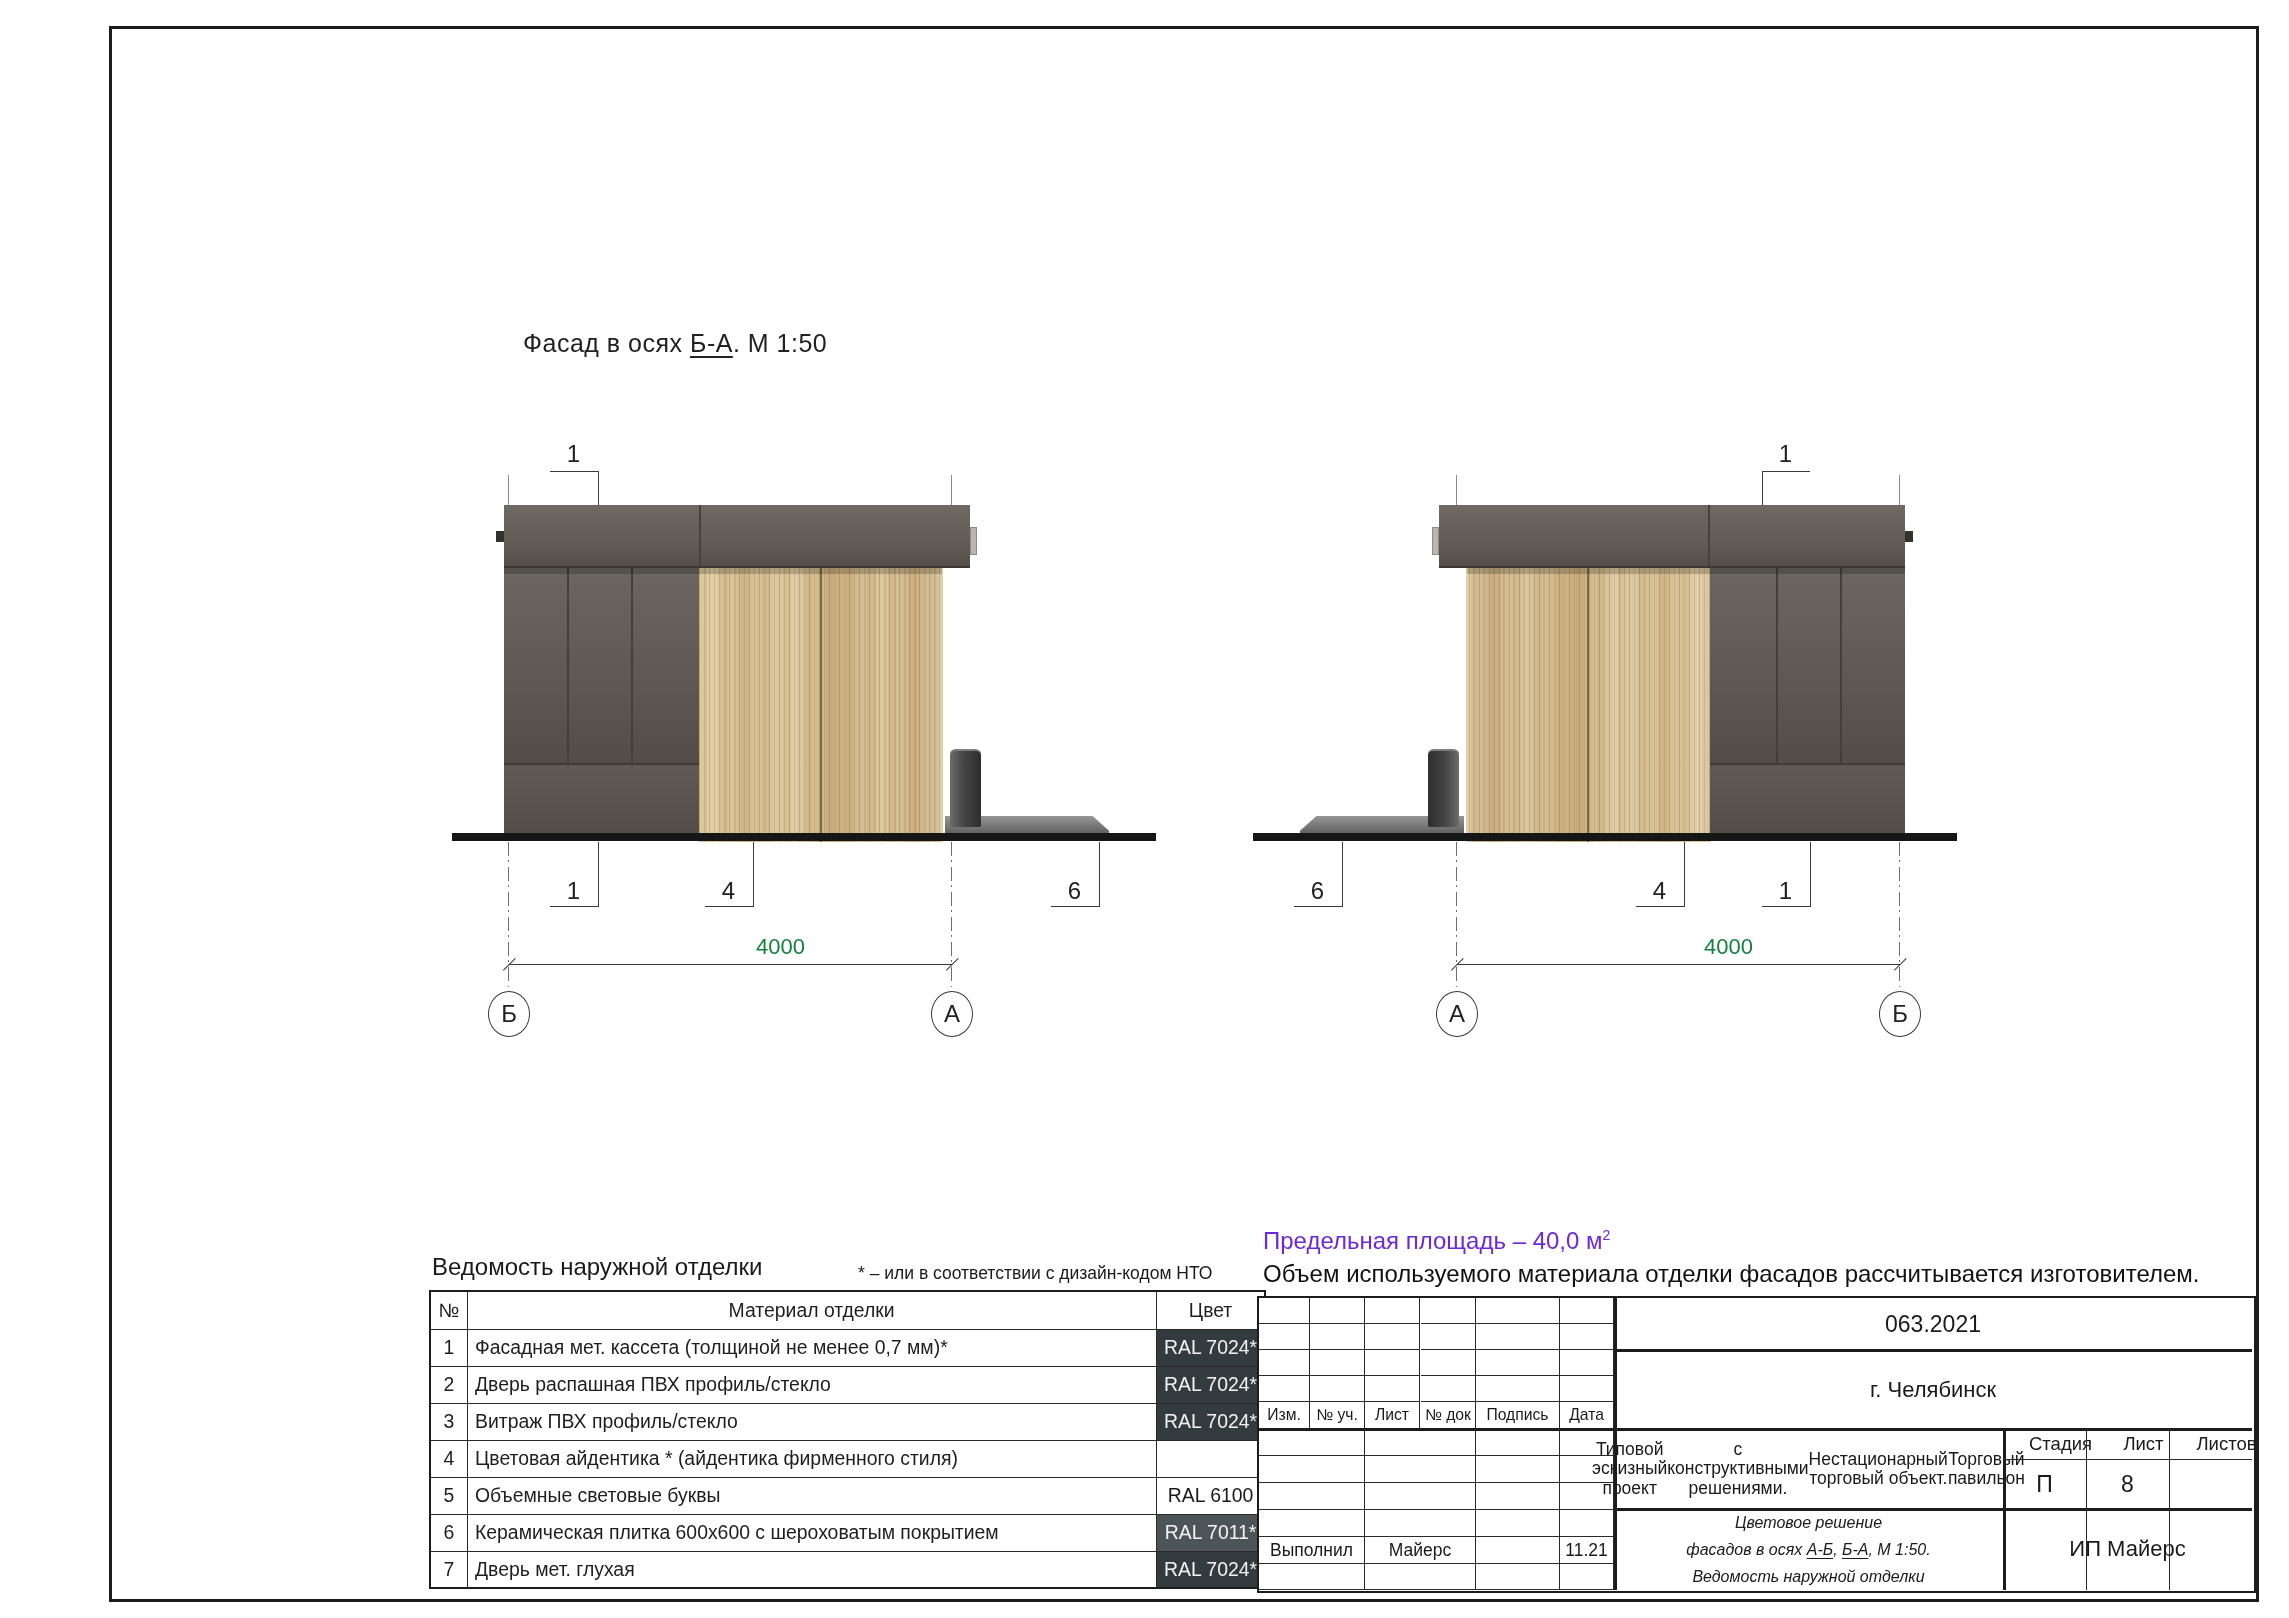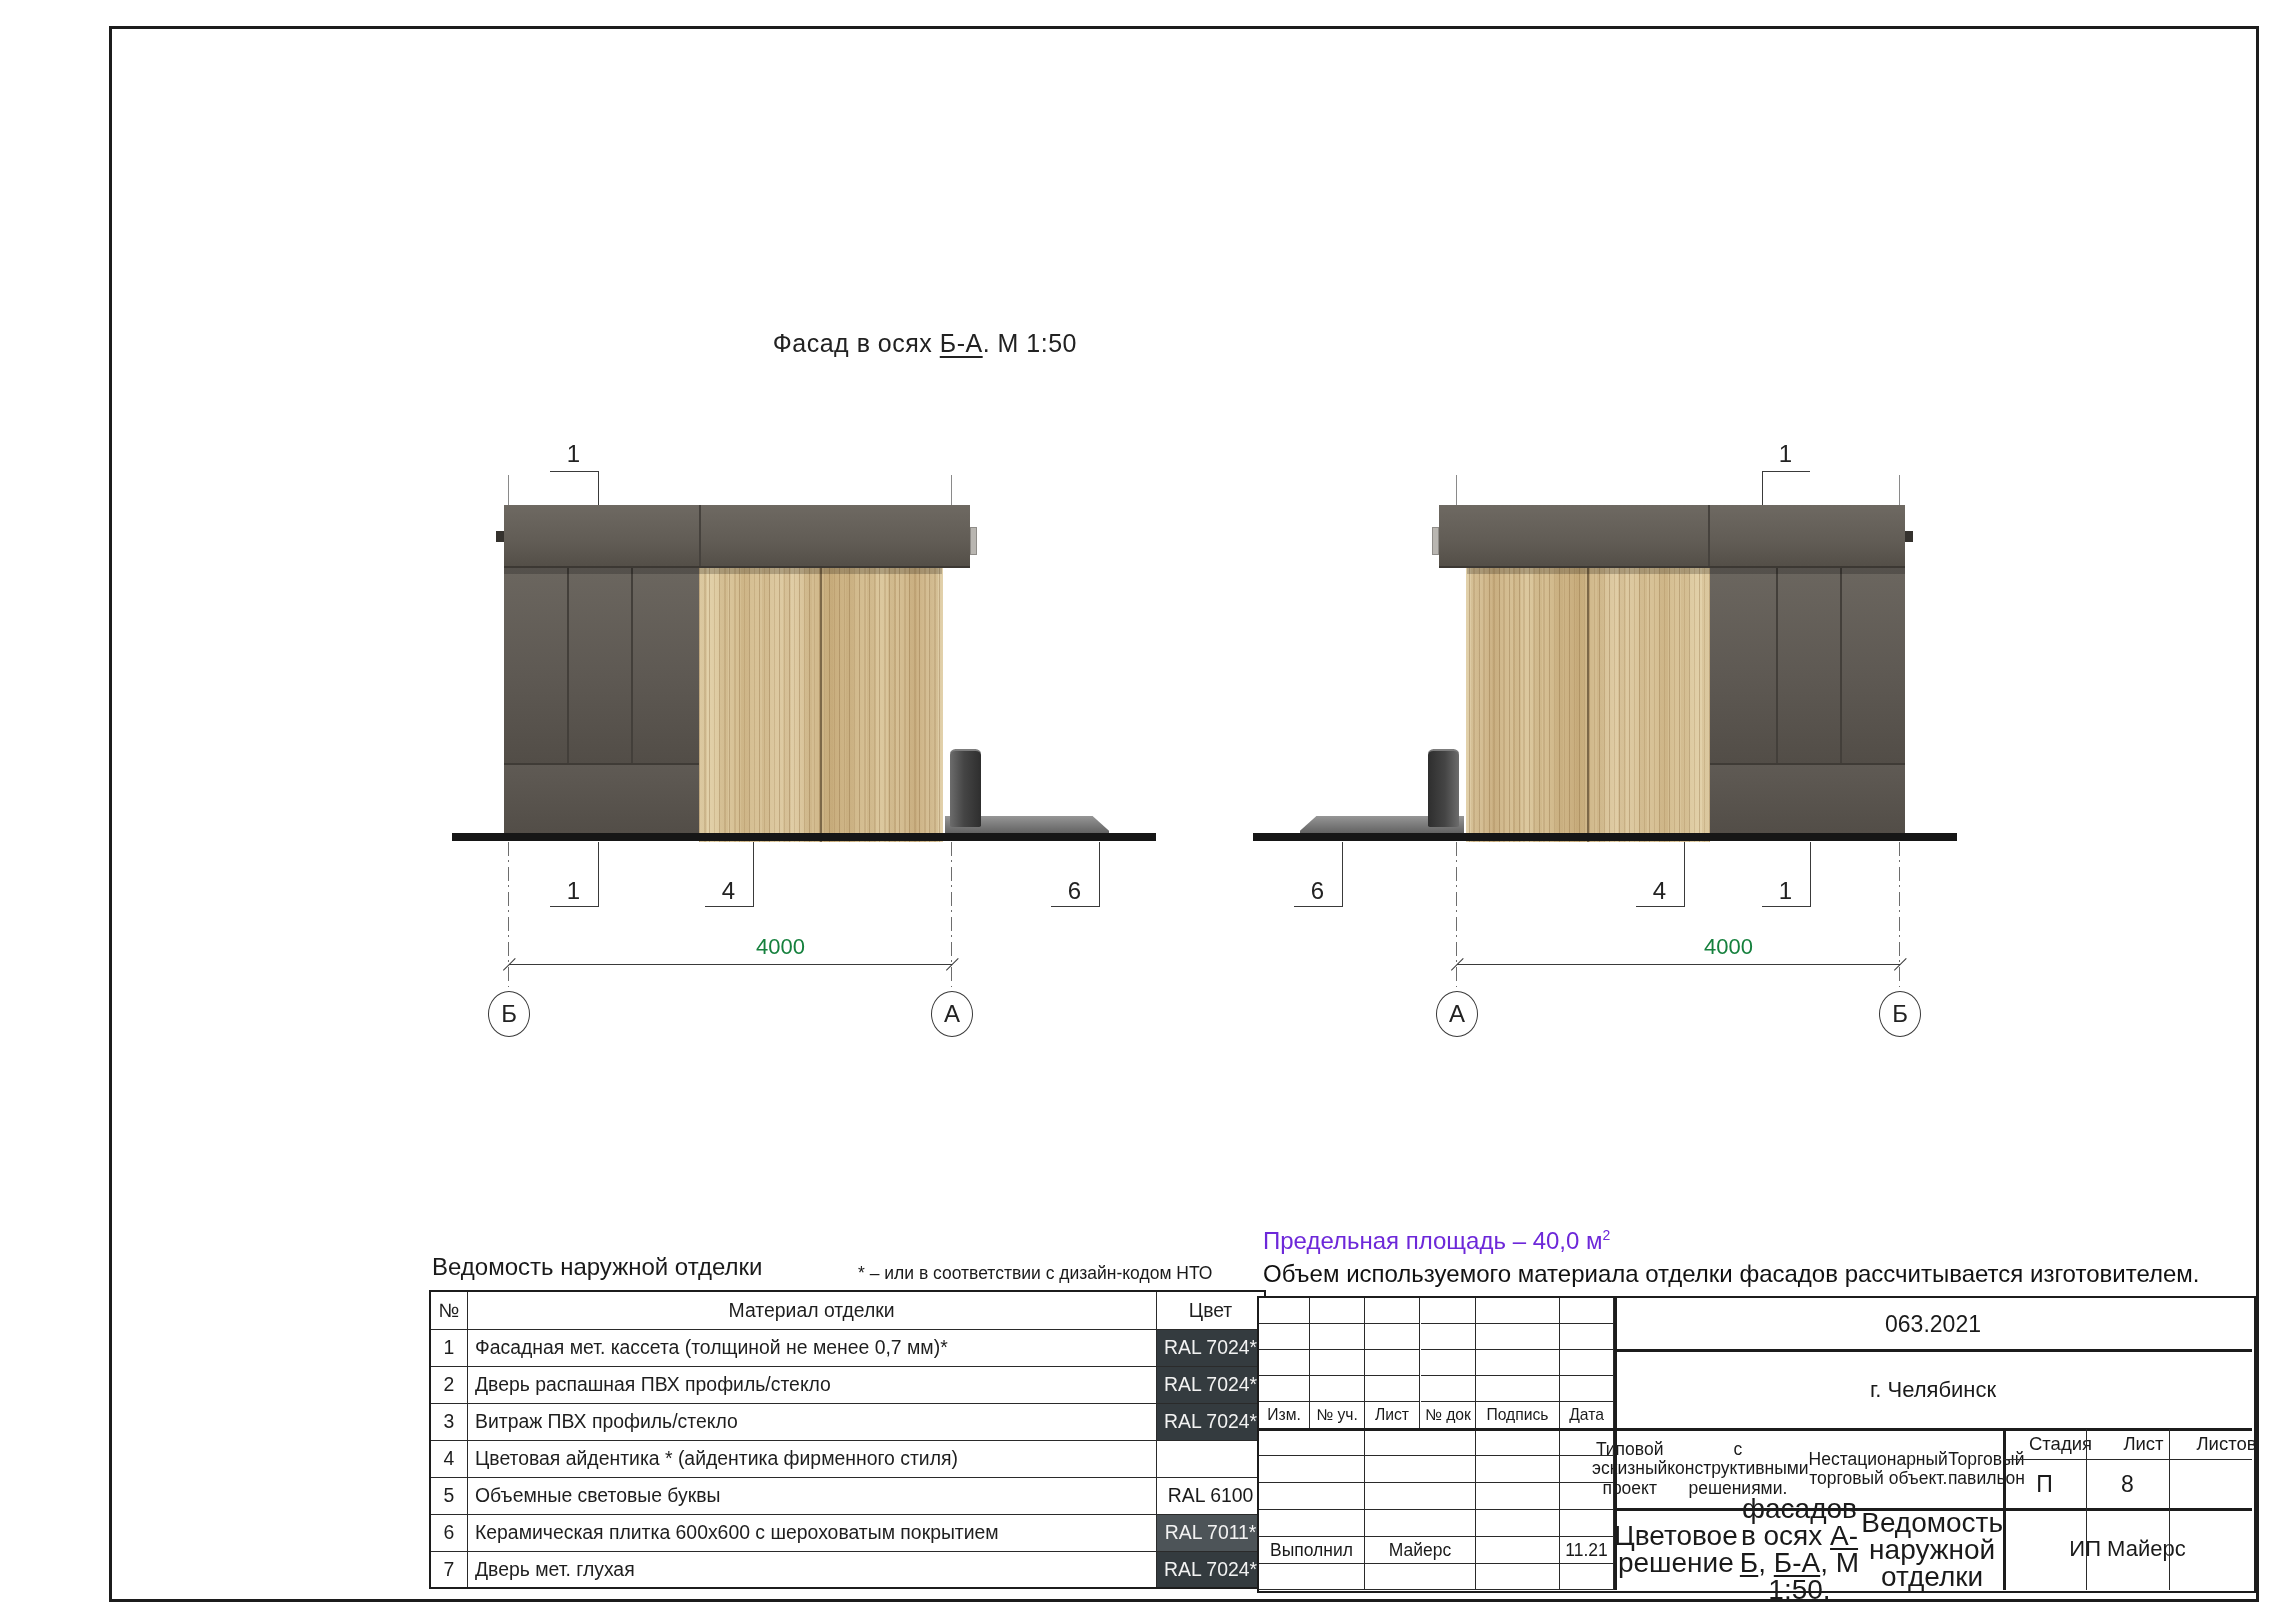--- a/index.html
+++ b/index.html
@@ -5,21 +5,21 @@
   html,body{margin:0;padding:0;background:#e8e8e8;}
   *{box-sizing:border-box;}
   .page{position:relative;width:2290px;height:1619px;background:#ffffff;
         font-family:"Liberation Sans","DejaVu Sans",sans-serif;color:#1e1e1e;overflow:hidden;}
   .frame{position:absolute;left:109px;top:26px;width:2150px;height:1576px;border:3.7px solid #1c1c1c;}
 
   
   .view{position:absolute;top:323px;width:738px;height:729px;}
   .structure,.anno{position:absolute;left:0;top:0;width:100%;height:100%;}
   .mirrored{transform:scaleX(-1);}
-  .view-title{position:absolute;top:5.5px;width:554px;text-align:right;font-size:25px;color:#222;letter-spacing:0.5px;}
+  .view-title{position:absolute;top:5.5px;width:554px;text-align:left;font-size:25px;color:#222;letter-spacing:0.5px;}
   .view-title .ax{text-decoration:underline;text-underline-offset:3.7px;}
 
   .fascia{position:absolute;left:74px;top:182px;width:466px;height:63px;
           background:linear-gradient(180deg,#6e6962,#615c55 60%,#544f48);border-bottom:2.8px solid #3c3833;}
   .fascia-seam{position:absolute;left:195px;top:0;width:1.8px;height:100%;background:#46423d;}
   .fascia-cap{position:absolute;left:466px;top:22px;width:7.4px;height:28px;background:#b9b6b1;border:0.9px solid #8f8c88;}
   .fascia-nub{position:absolute;left:-8.3px;top:26px;width:8.3px;height:11px;background:#35322e;}
   .wall{position:absolute;left:74px;top:245px;width:195px;height:196px;
         background:linear-gradient(180deg,#6b665f,#5e5953 55%,#524d47);}
   .wall-seam{position:absolute;top:0;width:1.8px;height:100%;background:#433f3a;}
@@ -71,21 +71,21 @@
   
   .tb{position:absolute;left:1257px;top:1296px;width:999px;height:297px;border:2.8px solid #1c1c1c;background:#fff;}
   .tb-cell{position:absolute;display:flex;align-items:center;justify-content:center;text-align:center;color:#1a1a1a;}
   .tb-thin{position:absolute;background:#2a2a2a;}
   .tb-thick{position:absolute;background:#1c1c1c;}
   .tb-docnum{left:355px;top:0;width:638px;height:52px;font-size:23px;}
   .tb-city{left:355px;top:52px;width:638px;height:79px;font-size:22px;}
   .tb-project{left:355px;top:131px;width:389px;height:80px;font-size:17.5px;line-height:19.4px;}
   .tb-stage-h{top:131px;height:29.5px;font-size:18.5px;padding-left:32px;}
   .tb-stage-v{top:161px;height:51px;font-size:23px;}
-  .tb-doctitle{left:355px;top:211px;width:389px;height:80px;font-size:28px;line-height:27px;flex-direction:row;}
+  .tb-doctitle{left:355px;top:211px;width:389px;height:80px;font-size:16px;line-height:27px;flex-direction:column;font-style:italic;}
   .tb-doctitle .ax{text-decoration:underline;text-underline-offset:2.8px;}
   .tb-company{left:744px;top:211px;width:249px;height:80px;font-size:22px;}
 </style>
 </head>
 <body>
 
 <div class="page">
   <div class="frame"></div>
 
   <div id="views">

